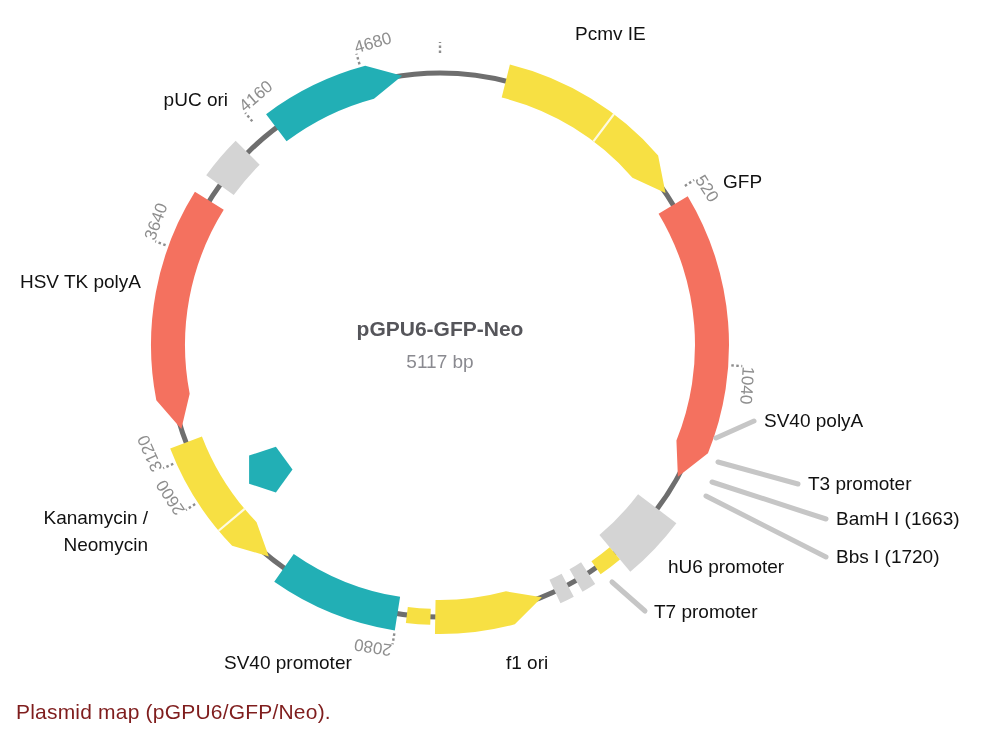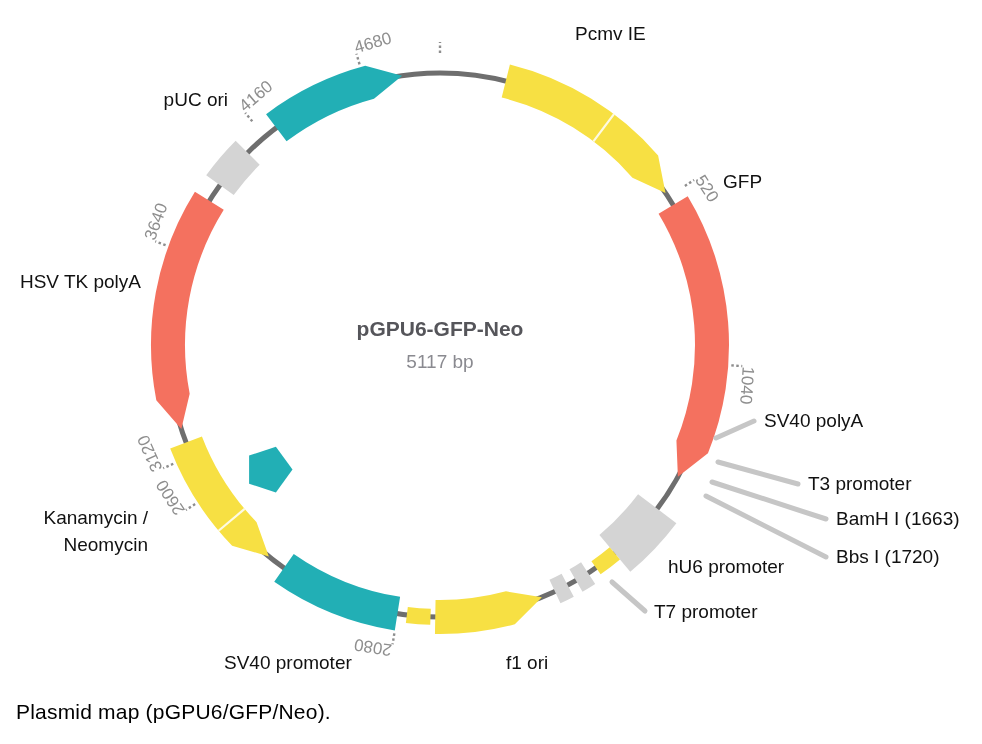--- a/index.html
+++ b/index.html
@@ -10,21 +10,21 @@
   }
   #map-wrap{position:absolute;left:0;top:0;width:982px;height:744px;}
   svg{display:block;}
   .feat-label{font-family:"Liberation Sans","DejaVu Sans",sans-serif;font-size:19px;fill:#111111;}
   .tick-label{font-family:"Liberation Sans","DejaVu Sans",sans-serif;font-size:17px;fill:#8e8e8e;}
   .center-title{font-family:"Liberation Sans","DejaVu Sans",sans-serif;font-size:21px;font-weight:bold;fill:#55555a;}
   .center-sub{font-family:"Liberation Sans","DejaVu Sans",sans-serif;font-size:19px;fill:#8a8a90;}
   .caption{
     position:absolute;left:16px;top:700px;
     font-family:"Liberation Sans","DejaVu Sans",sans-serif;
-    font-size:21px;color:#000000;letter-spacing:.2px;
+    font-size:21px;color:#7f1d1d;letter-spacing:.2px;
   }
 </style>
 </head>
 <body>
 
 <div id="map-wrap">
   <svg id="plasmid-svg" width="982" height="690" viewBox="0 0 982 690">
     <g id="backbone-layer">
         <circle cx="440" cy="345" r="272" fill="none" stroke="#6e6e6e" stroke-width="5"></circle>
       </g>

